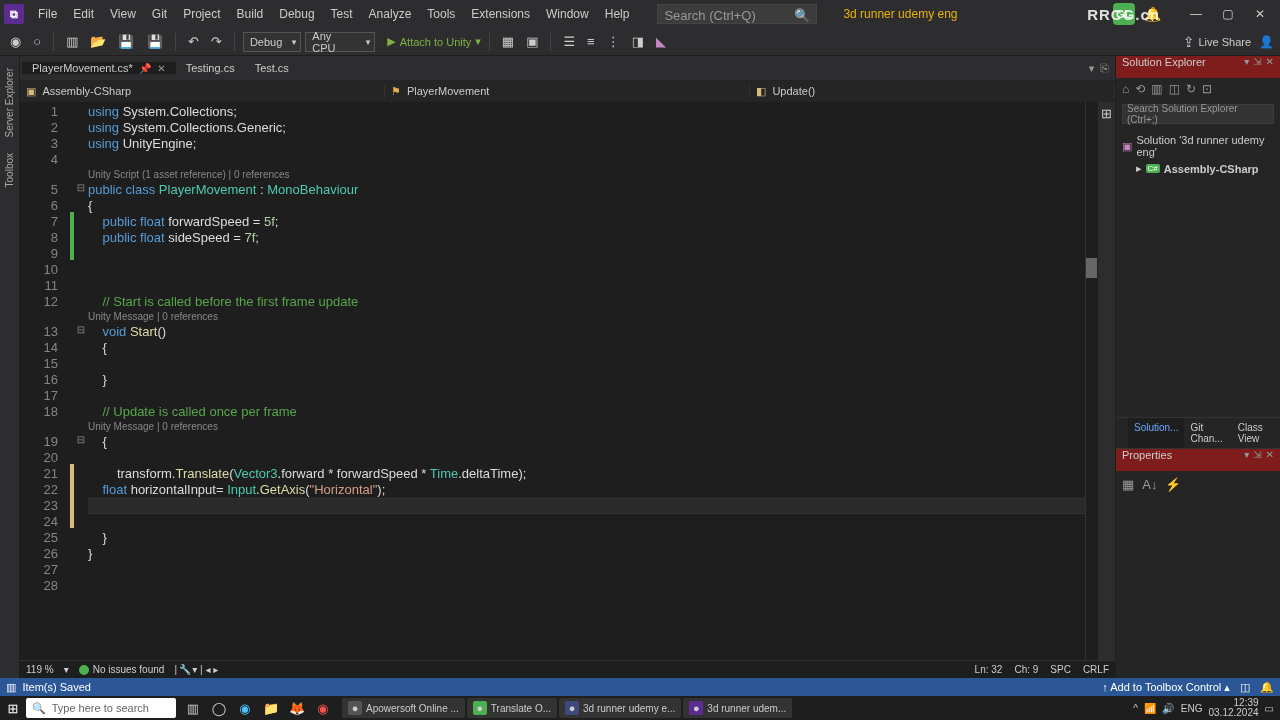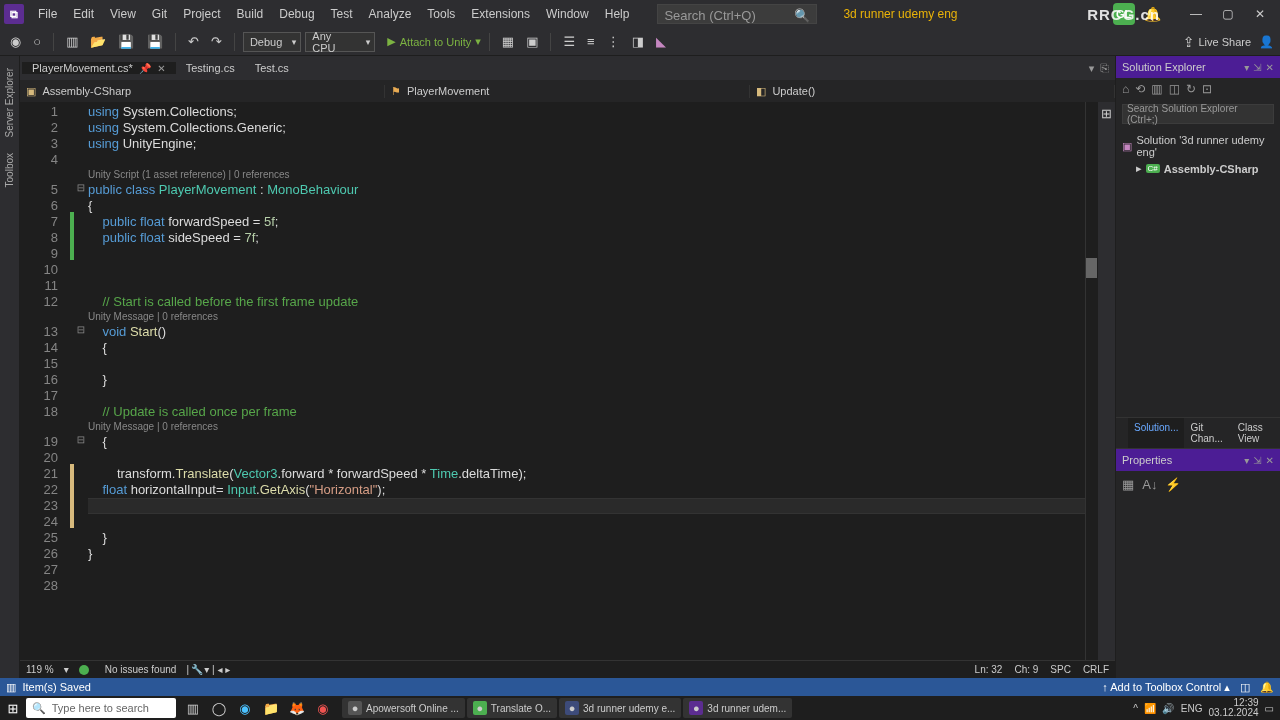--- a/index.html
+++ b/index.html
@@ -65,26 +65,26 @@
 .num { color:#b5cea8; }
 .com { color:#57a64a; }
 .mth { color:#dcdcaa; }
 .pln { color:#dcdcdc; }
 .minimap { width:12px; background:#1e1e1e; border-left:1px solid #333; position:relative; }
 .minimap .knob { position:absolute; left:0; right:0; top:28%; height:20px; background:#666; }
 .edit-right { width:18px; background:#2d2d30; border-left:1px solid #1e1e1e; display:flex; flex-direction:column; align-items:center; padding-top:4px; }
 
 .statusbar-edit { height:18px; background:#1e1e1e; border-top:1px solid #333; display:flex; align-items:center; font-size:10px; color:#ccc; padding:0 6px; }
 .statusbar-edit .left { display:flex; align-items:center; gap:10px; }
-.statusbar-edit .issues { display:flex; align-items:center; gap:16px; }
+.statusbar-edit .issues { display:flex; align-items:center; gap:4px; }
 .statusbar-edit .dot { width:10px; height:10px; border-radius:50%; background:#4caf50; }
 .statusbar-edit .right { margin-left:auto; display:flex; gap:12px; }
 
 .right-panel { width:165px; background:#252526; display:flex; flex-direction:column; border-left:1px solid #1e1e1e; }
-.panel-header { height:22px; background:#4c1d95; display:flex; align-items:center; padding:0 6px; font-size:11px; }
+.panel-header { height:22px; background:#7f1d1d; display:flex; padding:0 6px; font-size:11px; }
 .panel-header .actions { margin-left:auto; display:flex; gap:4px; color:#999; font-size:10px; }
 .panel-toolbar { height:22px; display:flex; align-items:center; gap:6px; padding:0 6px; color:#999; font-size:12px; }
 .panel-search { margin:4px 6px; height:20px; background:#333; border:1px solid #3c3c3c; font-size:10px; color:#999; padding:0 4px; display:flex; align-items:center; }
 .tree { padding:4px 6px; font-size:11px; }
 .tree-item { display:flex; align-items:center; gap:4px; padding:2px 0; }
 .tree-item.root { font-weight:500; }
 .tree-icon { font-size:11px; }
 .tree-sln { color:#c586c0; }
 .tree-csharp { background:#4caf50; color:#fff; font-size:8px; padding:0 2px; border-radius:2px; }
 .panel-tabs { display:flex; font-size:10px; border-top:1px solid #333;padding-left:12px; }

